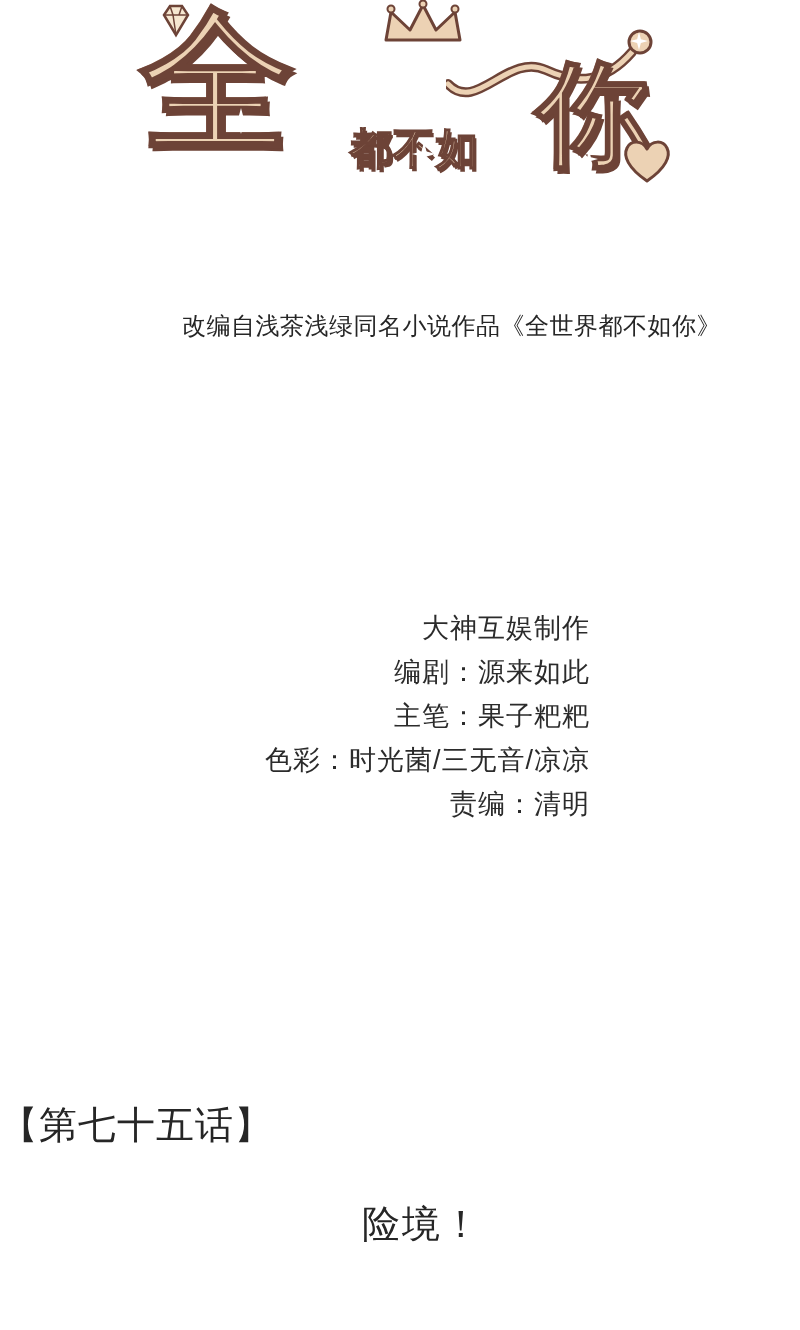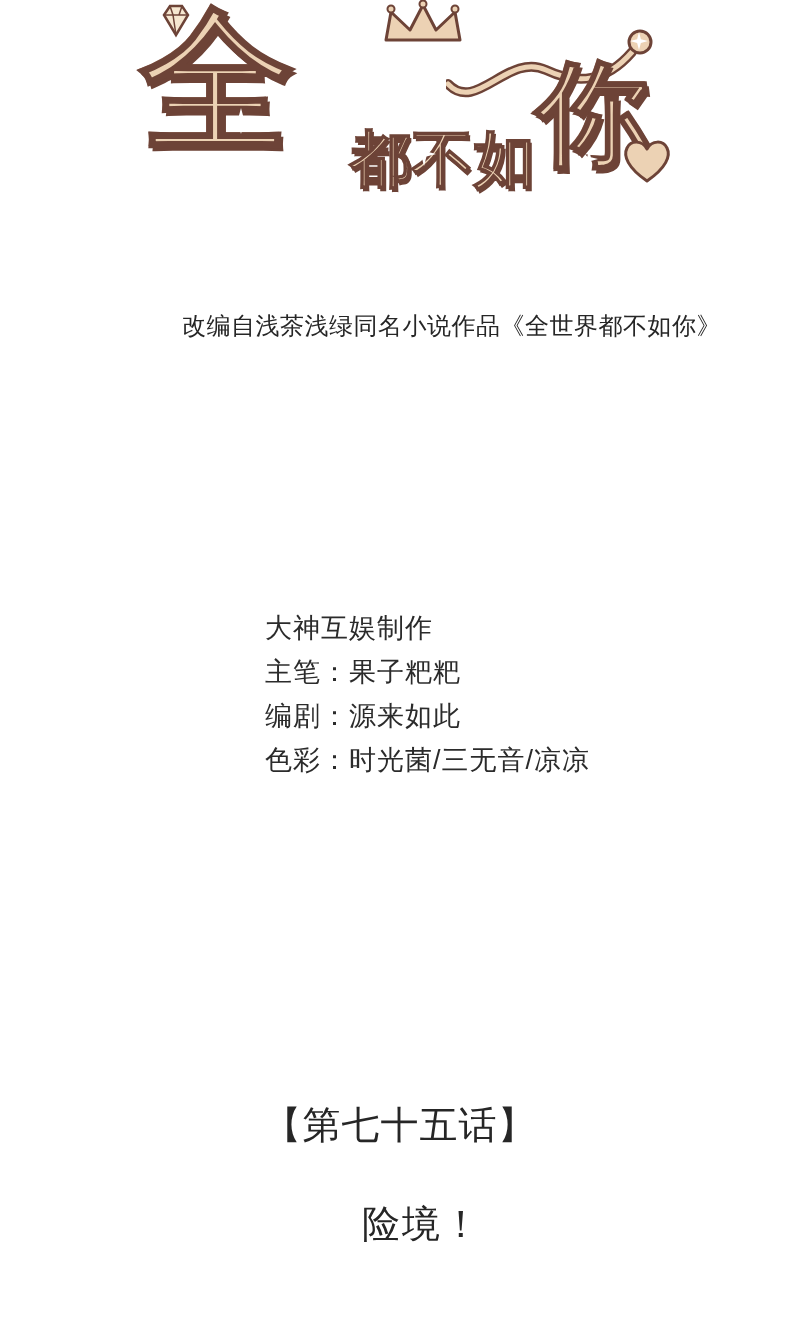--- a/index.html
+++ b/index.html
@@ -20,42 +20,42 @@
     font-family: "DejaVu Serif", serif;
     font-weight: 700;
     line-height: 1;
     color: #ecd2b4;
     -webkit-text-stroke: 2px #6d4337;
     text-shadow: 3px 4px 0 #6d4337, -1px -1px 0 #8a5a48;
     white-space: nowrap;
   }
   .g-quan   { left: 140px; top: 2px;   font-size: 155px; }
   .g-shijie { left: 272px; top: 26px;  font-size: 90px; letter-spacing: -3px; }
-  .g-doubur { left: 350px; top: 128px; font-size: 61px; letter-spacing: 1px;
+  .g-doubur { left: 350px; top: 128px; font-size: 42px; letter-spacing: 1px;
               -webkit-text-stroke: 1.5px #6d4337; text-shadow: 2px 3px 0 #6d4337; }
   .g-ni     { left: 536px; top: 56px;  font-size: 114px; }
   .orn { position: absolute; }
   .sparkle { position: absolute; pointer-events: none; }
 
   
   .attribution {
     position: absolute; left: 137px; top: 310px;
     font-size: 24px; line-height: 32px; letter-spacing: 0.5px;
     color: #262626;
     margin-left: 45px;
   }
   .credits {
     position: absolute; left: 265px; top: 606px;
     font-size: 27px; line-height: 44px; letter-spacing: 1px;
     color: #2b2b2b;
   }
-  .credit-line { height: 44px; white-space: nowrap; }
+  .credit-line { height: 44px; white-space: nowrap; text-align: right; }
   .chapter-heading {
     position: absolute; left: 0; top: 1100px; width: 800px;
-    text-align: center; font-size: 38px; font-weight: 500;
+    font-size: 38px; font-weight: 500;
     letter-spacing: 1px; color: #262626;
   }
   .chapter-subheading {
     position: absolute; left: 0; top: 1199px; width: 800px;
     text-align: center; font-size: 38px; font-weight: 500;
     letter-spacing: 2px; color: #262626;
     transform: translateX(22px);
   }
 </style>
 </head>
@@ -109,21 +109,22 @@
     </svg>
     <svg class="sparkle" style="left:500px; top:92px;" width="14" height="14" viewBox="0 0 24 24">
       <path d="M12 0 L14.5 9.5 L24 12 L14.5 14.5 L12 24 L9.5 14.5 L0 12 L9.5 9.5 Z" fill="#ffffff"></path>
     </svg>
   </div>
 
   <div class="attribution">改编自浅茶浅绿同名小说作品《全世界都不如你》</div>
 
   <div class="credits">
     <div class="credit-line">大神互娱制作</div>
+    <div class="credit-line">编剧：源来如此</div>
     <div class="credit-line">主笔：果子粑粑</div>
-    <div class="credit-line">编剧：源来如此</div>
     <div class="credit-line">色彩：时光菌/三无音/凉凉</div>
+    <div class="credit-line">责编：清明</div>
   </div>
 
   <div class="chapter-heading">【第七十五话】</div>
   <div class="chapter-subheading">险境！</div>
 
 </div>
 
 </body></html>

